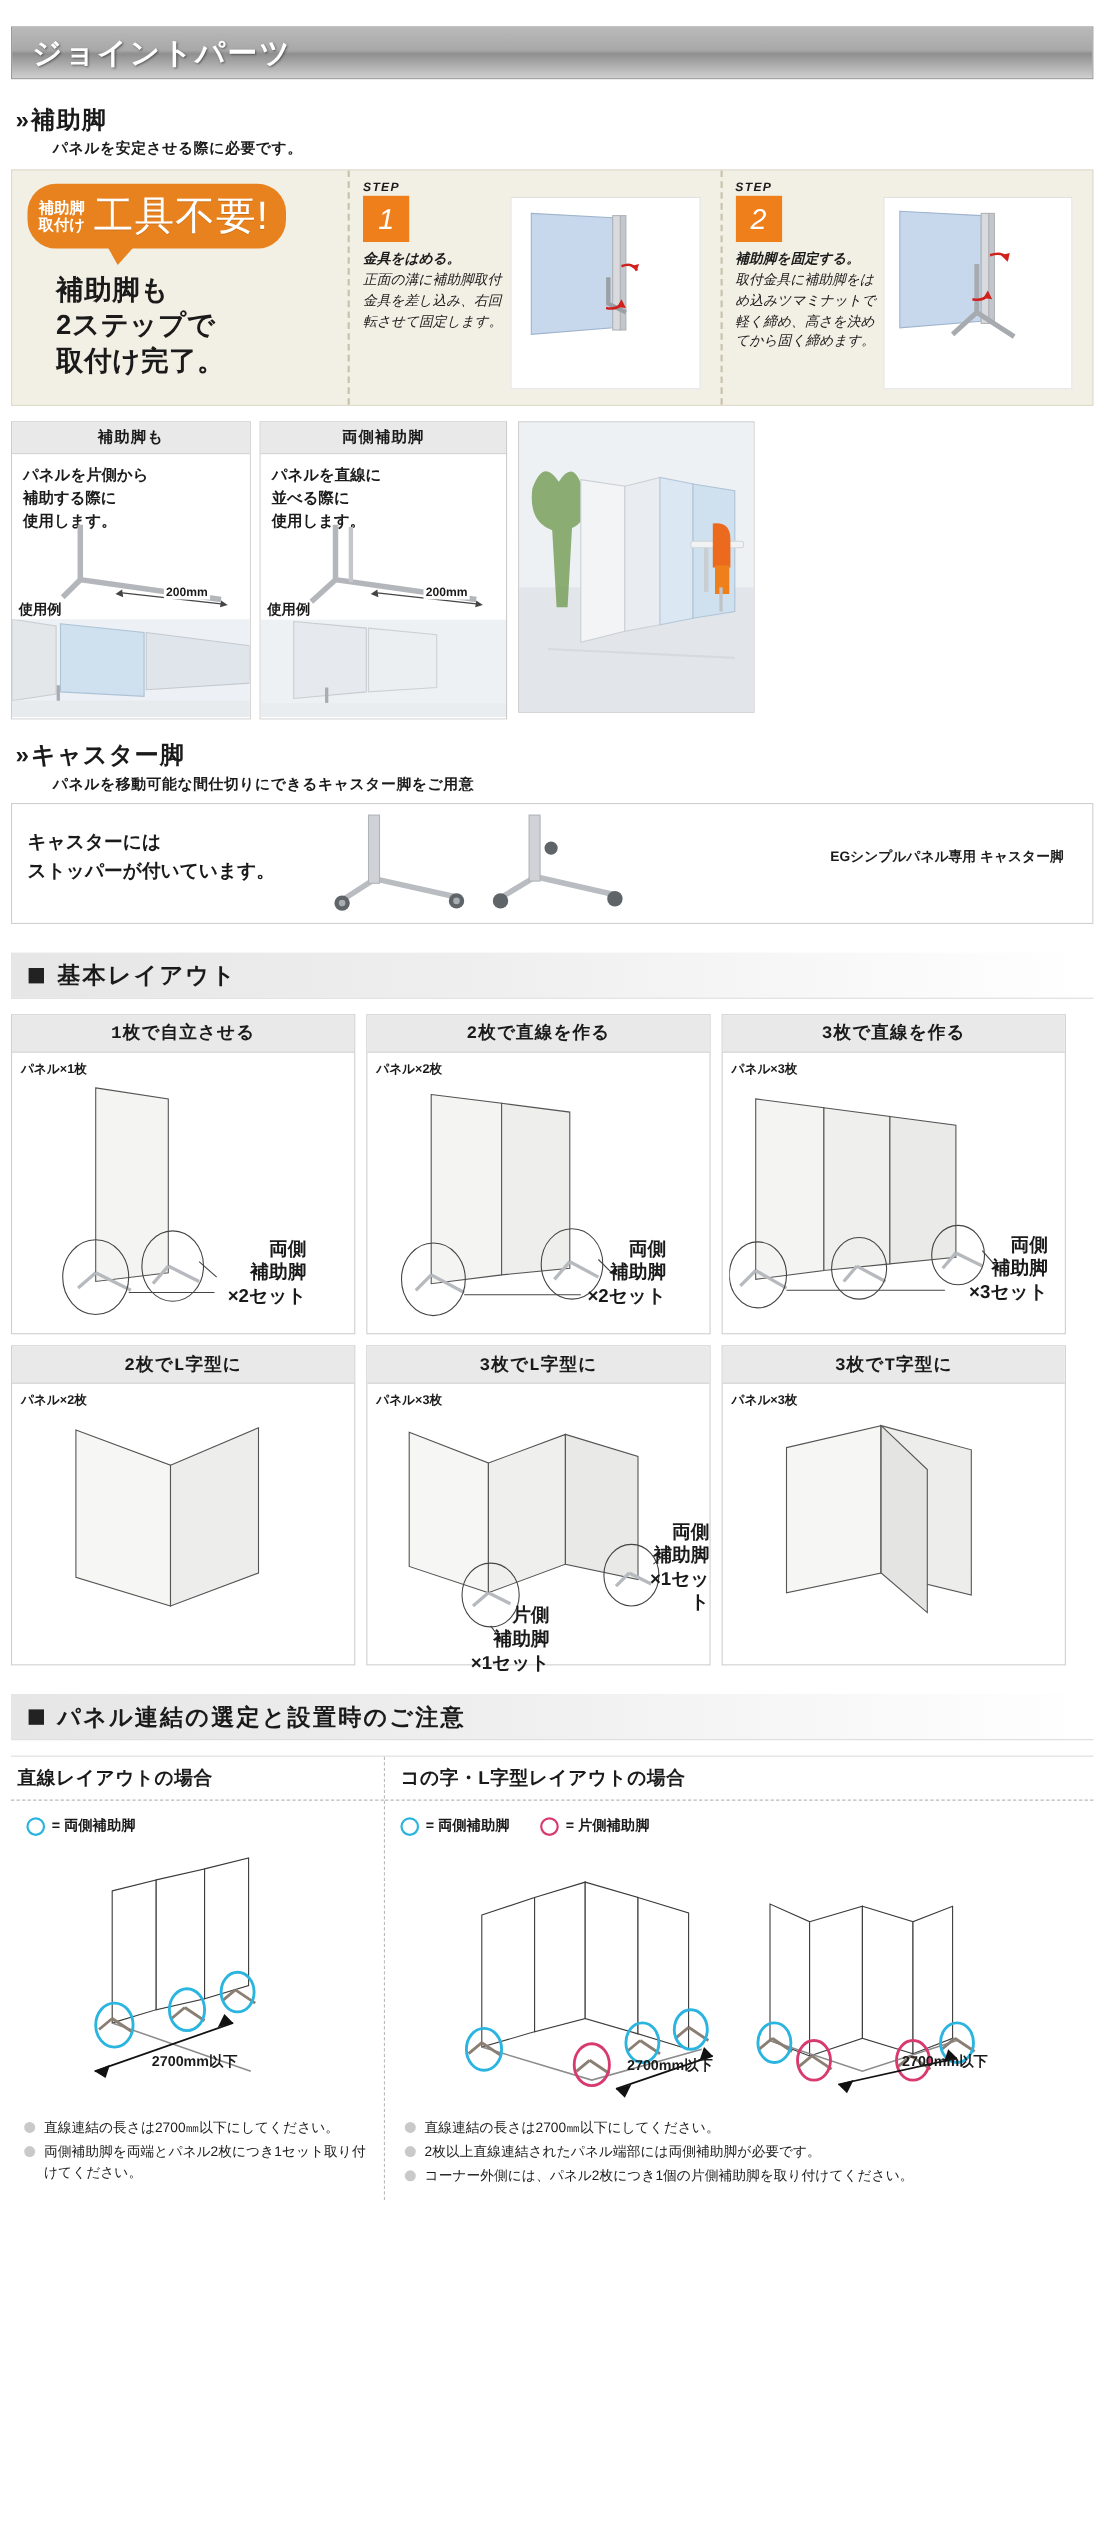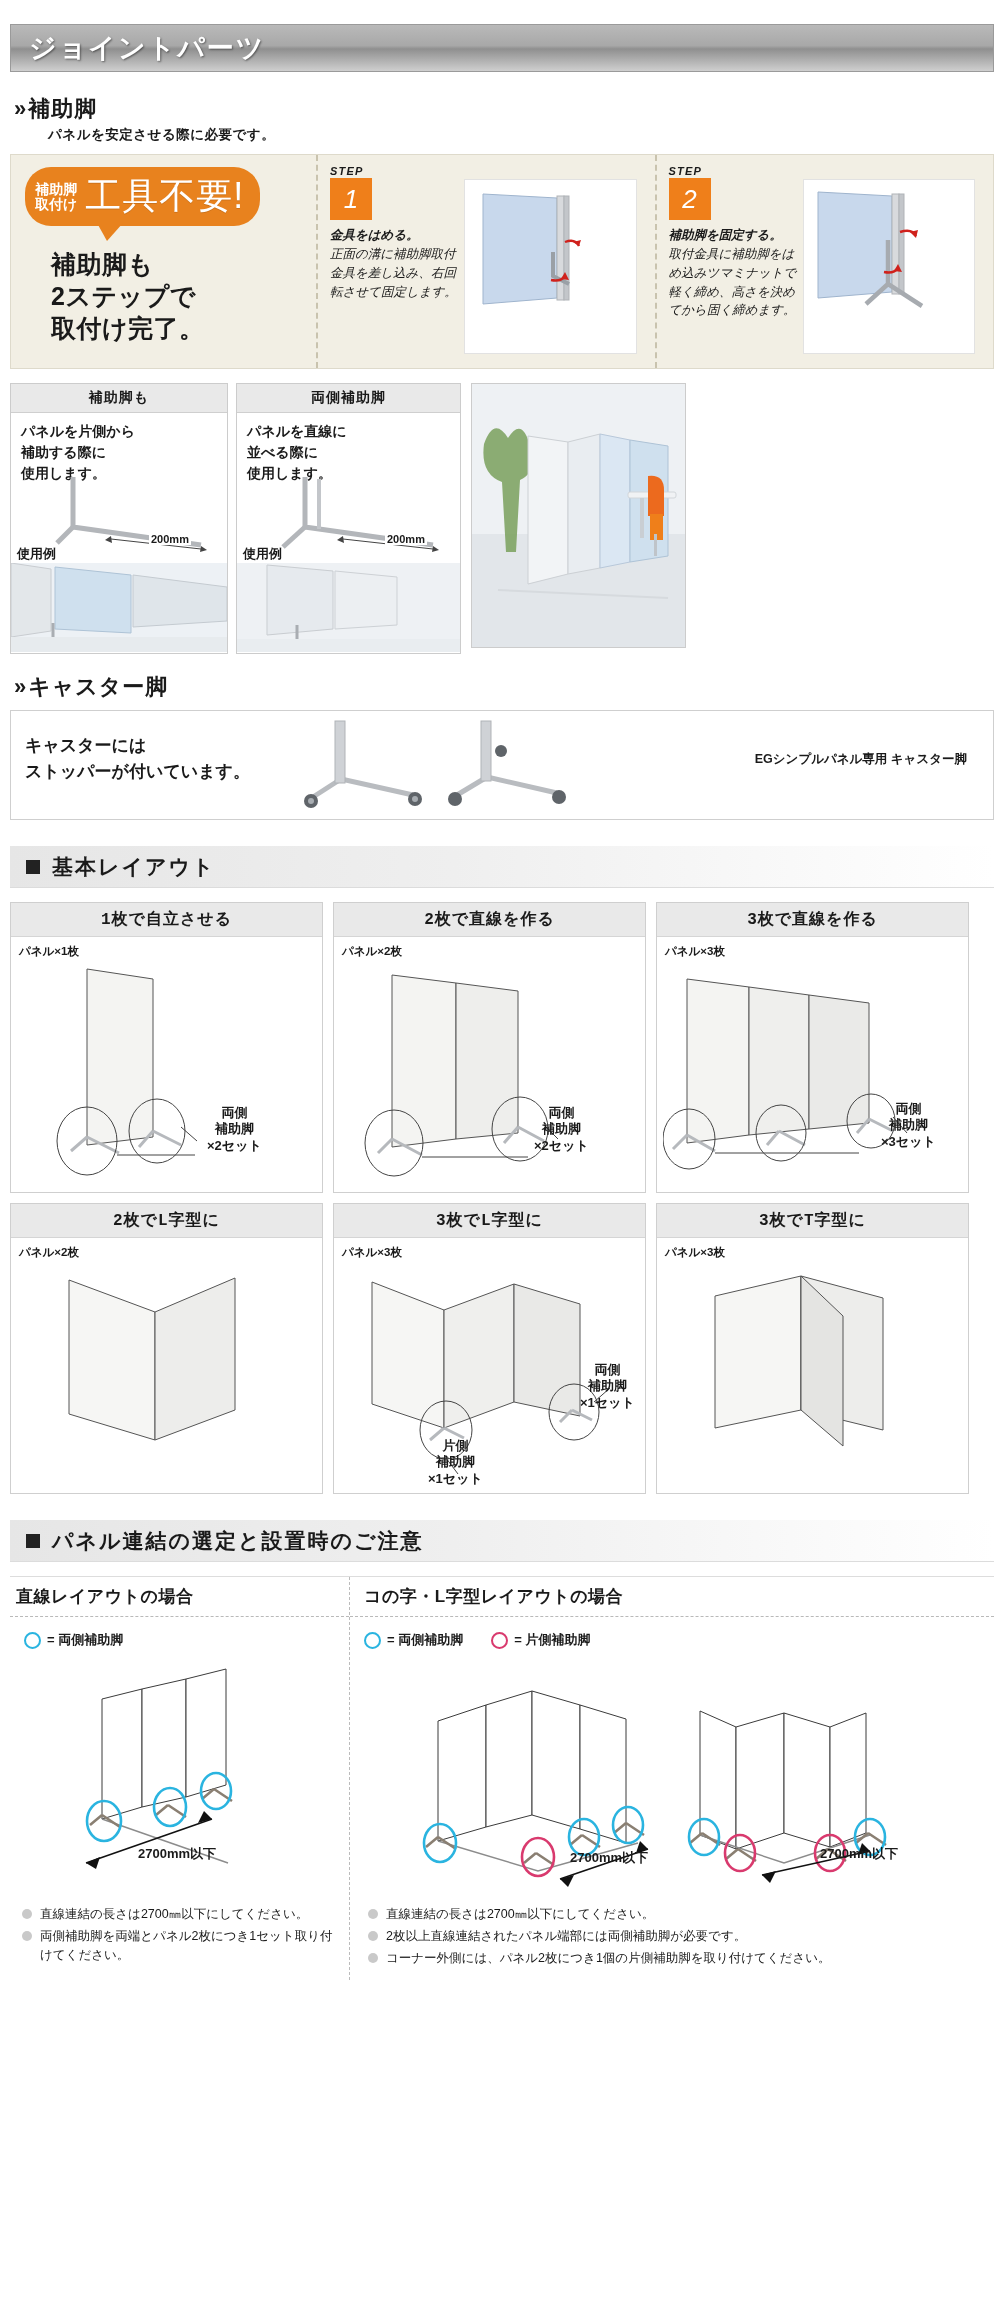--- a/index.html
+++ b/index.html
@@ -120,21 +120,21 @@
 
   
   .grid { display:flex; flex-wrap:wrap; margin:14px 10px 0 10px; gap:10px; }
   .card { width:313px; border:1px solid #cfcfcf; background:#fff; }
   .card .cap {
     background:#e9e9e9; border-bottom:1px solid #d5d5d5;
     text-align:center; font-size:16px; font-weight:700; padding:6px 0; letter-spacing:1px;font-family:Liberation Mono, monospace;
   }
   .card .cbody { position:relative; height:255px;text-decoration:underline; }
   .card .qty { position:absolute; left:8px; top:7px; font-size:11.5px; font-weight:700; }
-  .annot { position:absolute; font-size:13px; font-weight:700; line-height:1.25; text-align:center; }
+  .annot { position:absolute; font-size:17px; font-weight:700; line-height:1.25; text-align:right; }
 
   
   .notice { margin:14px 10px 0 10px; display:flex; border-top:1px solid #ddd; }
   .ncol { position:relative; }
   .ncol.l { width:340px; border-right:1px dashed #bbb; }
   .ncol.r { flex:1; }
   .ntitle { font-size:17px; font-weight:700; padding:8px 0 8px 6px; letter-spacing:.5px; }
   .ndash { border-bottom:1px dashed #b9b9b9; }
   .legend { display:flex; align-items:center; gap:6px; padding:14px 0 0 14px; font-size:13px; font-weight:700; }
   .ring { width:17px; height:17px; border-radius:50%; border:2.5px solid #2ab4e0; display:inline-block; }
@@ -299,20 +299,21 @@
         <rect x="182" y="150" width="3" height="22" fill="#bfc4c9"></rect>
         <path d="M26 206 L196 214" stroke="#d6dade" stroke-width="2" fill="none"></path>
       </svg>
     </div>
   </div>
 
   <div class="sub-head" style="margin-top:18px">
     <div class="t1">
       <span class="chev">»</span><span>キャスター脚</span>
     </div>
+    <div class="t2">パネルを移動可能な間仕切りにできるキャスター脚をご用意</div>
   </div>
 
   <div class="caster-box">
     <div class="caster-txt">
       <div>キャスターには</div>
       <div>ストッパーが付いています。</div>
     </div>
     <div style="position:absolute;left:290px;top:6px">
       <svg width="130" height="98" viewBox="0 0 130 98">
         <path d="M40 8 L40 62 L112 78" stroke="#b9bcc0" stroke-width="5" fill="none"></path>

